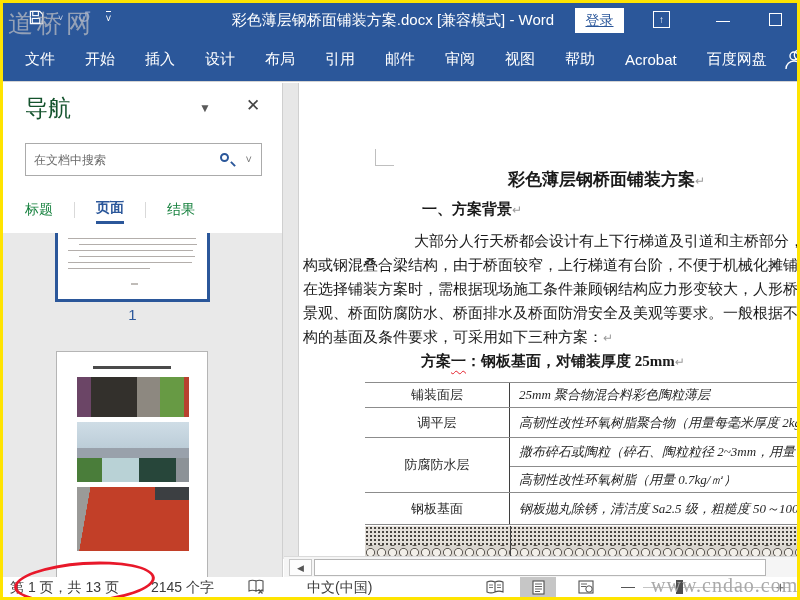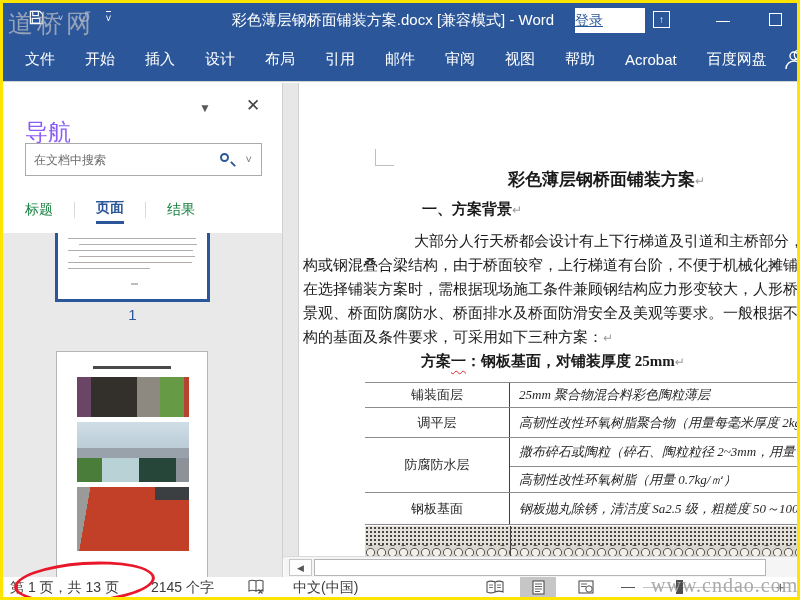--- a/index.html
+++ b/index.html
@@ -9,43 +9,43 @@
   .abs { position:absolute; }
 
   
   #titlebar { left:0; top:0; width:794px; height:34px; background:#2b579a; color:#fff; }
   .qat { display:flex; align-items:center; gap:14px; position:absolute; left:26px; top:6px; }
   .qat svg { display:block; }
   .undo-glyph { color:#8aa0c8; font-size:17px; line-height:17px; }
   .qat-chev { color:#c8d4e8; font-size:9px; }
   .qat-more { color:#fff; font-size:10px; border-top:1px solid #fff; padding-top:1px; }
   #win-title { left:180px; top:8px; width:420px; text-align:center; font-size:15px; color:#fff; white-space:nowrap; }
-  #signin { left:572px; top:5px; width:70px; height:25px; background:#fff; color:#2b579a;
-            font-size:14px; text-align:left; line-height:24px; text-decoration:underline; cursor:pointer; }
+  #signin { left:572px; top:5px; width:49px; height:25px; background:#fff; color:#2b579a;
+            font-size:14px; text-align:center; line-height:24px; text-decoration:underline; cursor:pointer; }
   .winbtn { top:7px; width:20px; height:20px; color:#fff; text-align:center; line-height:20px; font-size:14px; }
   #ribbon-display { left:650px; top:8px; width:17px; height:17px; border:1px solid #fff;
                     color:#fff; font-size:10px; text-align:center; line-height:15px; }
   #btn-min { left:710px; }
   #btn-max { left:766px; top:10px; width:13px; height:13px; border:1px solid #fff; }
 
   
   #wm-top { left:5px; top:4px; font-size:25px; font-weight:normal; color:rgba(175,180,190,.8);
             letter-spacing:4px; z-index:40; pointer-events:none; }
 
   
   #ribbon { left:0; top:34px; width:794px; height:45px; background:#2b579a; color:#fff;
             display:flex; align-items:center; font-size:15px; border-bottom:1px solid #d4d4d4; }
   #ribbon .rtab { padding:0 15px; white-space:nowrap; cursor:pointer; }
   #ribbon .rtab:first-child { margin-left:7px; }
   .bulb { margin:0 4px 0 10px; }
   #acct-icon { position:absolute; right:-8px; top:12px; }
 
   
   #navpane { left:0; top:80px; width:280px; height:496px; background:#fff; border-right:1px solid #cfcfcf; }
-  #nav-title { position:absolute; left:22px; top:10px; font-size:23px; color:#8b5cf6;margin-top:24px; }
+  #nav-title { position:absolute; left:22px; top:10px; font-size:23px; color:#14532d; }
   #nav-caret { position:absolute; left:196px; top:18px; color:#5a5a5a; font-size:12px; cursor:pointer; }
   #nav-close { position:absolute; left:243px; top:12px; color:#444; font-size:17px; cursor:pointer; }
   #nav-search { position:absolute; left:22px; top:60px; width:237px; height:33px;
                 border:1px solid #ababab; background:#fff; }
   #nav-search input { border:0; outline:0; width:180px; height:29px; margin:1px 0 0 8px;
                       font-size:12px; color:#444; font-family:inherit; }
   #nav-search input::placeholder { color:#6a6a6a; opacity:1; }
   .lens { position:absolute; right:32px; top:9px; width:9px; height:9px;
           border:2px solid #2b579a; border-radius:50%; }
   .lens::after { content:""; position:absolute; left:8px; top:8px; width:6px; height:2px;
@@ -118,21 +118,21 @@
               border:1px solid #c8c8c8; color:#555; font-size:9px; text-align:center; line-height:16px; cursor:pointer; }
   #hs-thumb { position:absolute; left:30px; top:2px; width:452px; height:17px; background:#fff;
               border:1px solid #b5b5b5; cursor:grab; }
 
   
   #statusbar { left:0; top:574px; width:794px; height:20px; background:#fff; font-size:14px;
                color:#3b3b3b; }
   #sb-page { position:absolute; left:7px; top:2px; white-space:nowrap; cursor:pointer; }
   #sb-words { position:absolute; left:148px; top:2px; white-space:nowrap; cursor:pointer; }
   #sb-proof { position:absolute; left:245px; top:2px; cursor:pointer; }
-  #sb-lang { position:absolute; left:290px; top:2px; white-space:nowrap; cursor:pointer; }
+  #sb-lang { position:absolute; left:304px; top:2px; white-space:nowrap; cursor:pointer; }
   .viewbtn { position:absolute; top:0; width:36px; height:20px; display:flex; align-items:center;
              justify-content:center; cursor:pointer; }
   .viewbtn.active { background:#c6c6c6; }
   #vb-read { left:474px; } #vb-print { left:517px; } #vb-web { left:565px; }
   #zoom-out { position:absolute; left:618px; top:1px; color:#555; font-size:14px; cursor:pointer; }
   #zoom-track { position:absolute; left:640px; top:10px; width:146px; height:1px; background:#c4c4c4; }
   #zoom-thumb { position:absolute; left:673px; top:3px; width:7px; height:14px; background:#4e4e4e; cursor:grab; }
   #zoom-in { position:absolute; left:770px; top:1px; color:#6b6b6b; font-size:15px; cursor:pointer; }
   #wm-bottom { position:absolute; left:648px; top:-3px; font-size:20px; color:#a9a9a9;
                font-family:"Liberation Serif",serif; letter-spacing:1px; z-index:30; pointer-events:none; }

